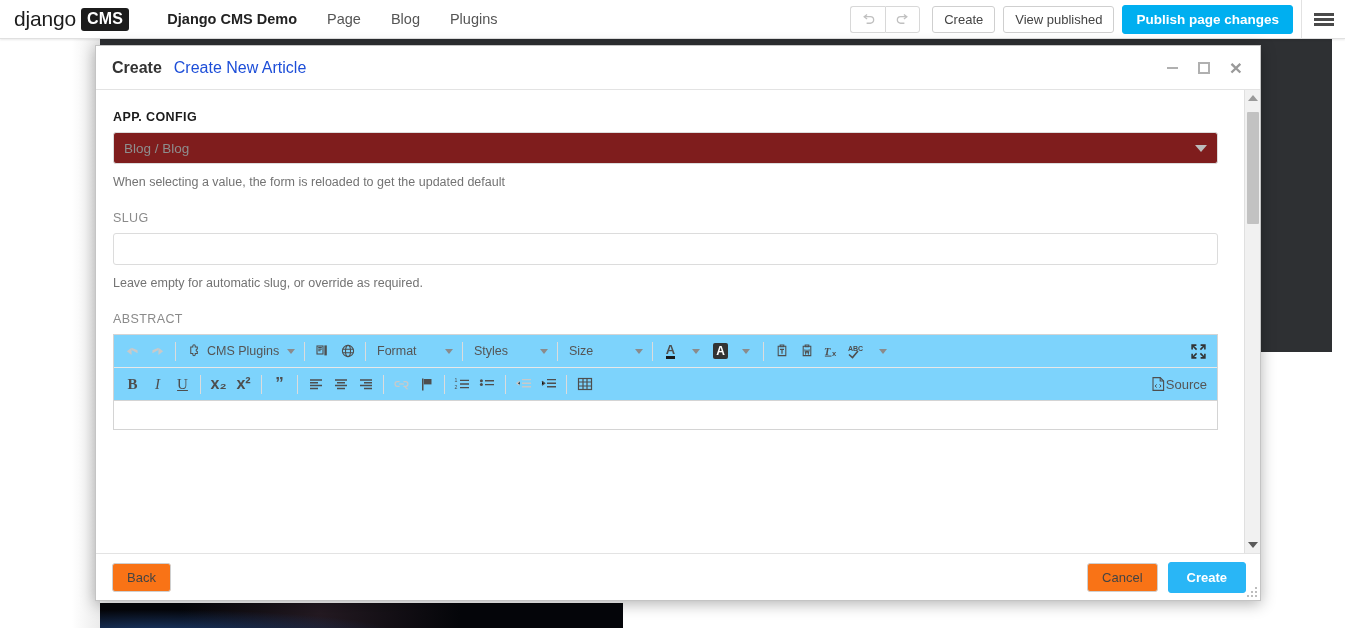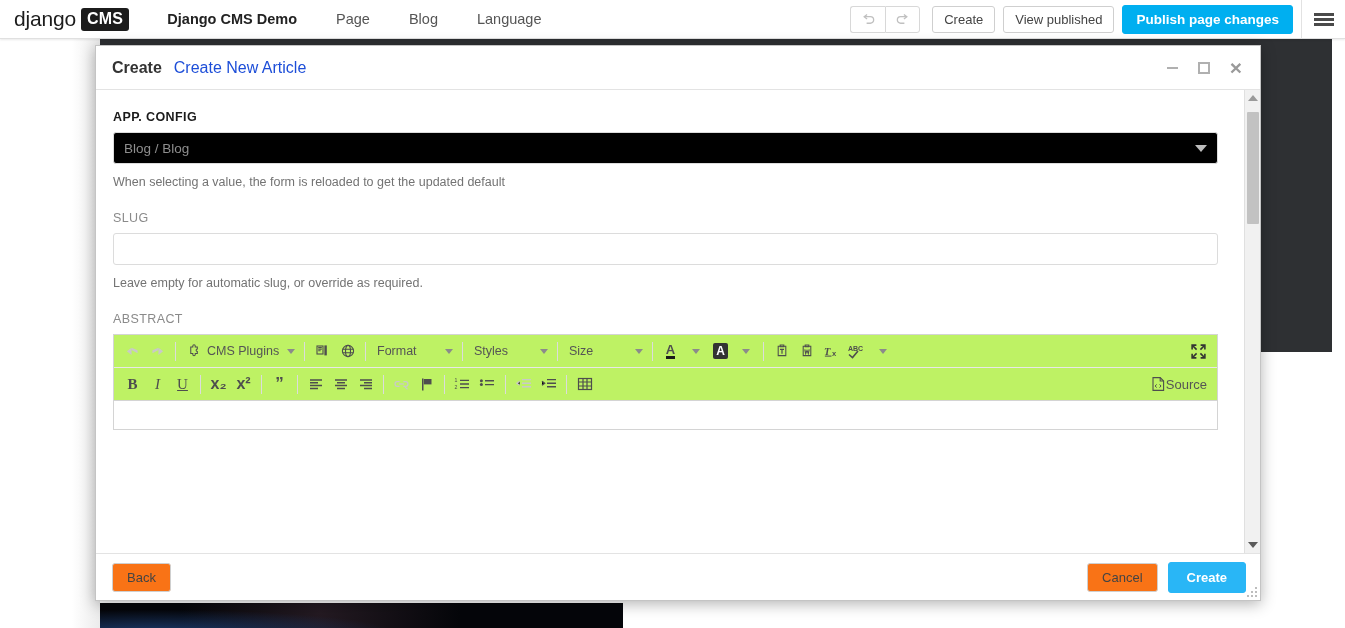--- a/index.html
+++ b/index.html
@@ -53,21 +53,21 @@
     box-shadow: 0 1px 2px rgba(0,0,0,0.09);
     display: flex; align-items: center;
     z-index: 20;
   }
   .logo { display: flex; align-items: center; margin-left: 14px; user-select: none; }
   .logo-django { font-size: 21px; color: #1c1c1c; letter-spacing: -.2px; }
   .logo-cms {
     background: #1c1c1c; color: #fff; font-weight: bold; font-size: 16px;
     padding: 2px 6px 3px; border-radius: 3px; margin-left: 5px; letter-spacing: .3px;
   }
-  .tb-nav { display: flex; align-items: center; margin-left: 27px; gap: 17px; }
+  .tb-nav { display: flex; align-items: center; margin-left: 27px; gap: 8px; }
   .tb-item {
     font-size: 14.5px; color: #555; padding: 9px 11px; cursor: pointer; white-space: nowrap;
   }
   .tb-item.strong { font-weight: bold; color: #222; }
   .tb-right { margin-left: auto; display: flex; align-items: center; height: 39px; }
   .tb-btn {
     font-size: 13px; color: #444; background: #fff;
     border: 1px solid #cfcfcf; border-radius: 3px;
     padding: 5px 11px; margin-right: 8px; cursor: pointer; white-space: nowrap;
     line-height: 15px;
@@ -145,35 +145,35 @@
   }
   .field-label.req { color: #1a1a1a; font-weight: bold; }
   .field-label.opt { color: #8a8a8a; }
   .field-input {
     width: 1105px; height: 32px; border: 1px solid #dcdcdc; border-radius: 3px;
     background: #fff; font-size: 13.5px; color: #333; padding: 0 10px;
     font-family: "Liberation Sans", sans-serif; outline: none;
   }
   .field-select {
     width: 1105px; height: 32px; border: 1px solid #dcdcdc; border-radius: 3px;
-    background: #000000; display: flex; align-items: center; padding: 0 10px;
+    background: #7f1d1d; display: flex; align-items: center; padding: 0 10px;
     font-size: 13.5px; color: #8e8e8e; cursor: pointer; position: relative;
   }
   .sel-caret {
     position: absolute; right: 10px; top: 50%; margin-top: -3px;
     width: 0; height: 0; border-left: 6px solid transparent; border-right: 6px solid transparent;
     border-top: 7px solid #bcbcbc;
   }
   .help-text { font-size: 12.5px; color: #737373; margin-top: 11px; }
   .field-block { margin-bottom: 22px; }
 
   
   .cke { width: 1105px; border: 1px solid #d4d4d4; background: #fff; }
   .cke-toprow, .cke-row2 {
-    display: flex; align-items: center; background: #bef264;
+    display: flex; align-items: center; background: #7dd3fc;
     min-height: 33px; padding: 0 6px;
   }
   .cke-toprow { border-bottom: 1px solid #e8e8e8; }
   .cke-row2 { border-bottom: 1px solid #d4d4d4; }
   .cke-btn {
     height: 25px; min-width: 25px; display: flex; align-items: center; justify-content: center;
     cursor: pointer; border-radius: 2px; color: #4e4e4e; padding: 0 3px; font-size: 13px;
   }
   .cke-btn.disabled { color: #c9c9c9; cursor: default; }
   .cke-combo {
@@ -241,21 +241,21 @@
 <div id="cms-toolbar">
   <div class="logo">
     <span class="logo-django">django</span>
     <span class="logo-cms">CMS</span>
   </div>
 
   <div class="tb-nav">
     <div class="tb-item strong">Django CMS Demo</div>
     <div class="tb-item">Page</div>
     <div class="tb-item">Blog</div>
-    <div class="tb-item">Language</div>
+    <div class="tb-item">Plugins</div>
   </div>
 
   <div class="tb-right">
     <div class="tb-iconbtn left">
       <svg width="15" height="15" viewBox="0 0 16 16" fill="none" stroke="#c0c0c0" stroke-width="1.4">
         <path d="M4 5 H10 a3.5 3.5 0 0 1 0 7 H6"></path>
           <path d="M6.5 2.6 L3.4 5 L6.5 7.4"></path>
       </svg>
     </div>
     <div class="tb-iconbtn right">

